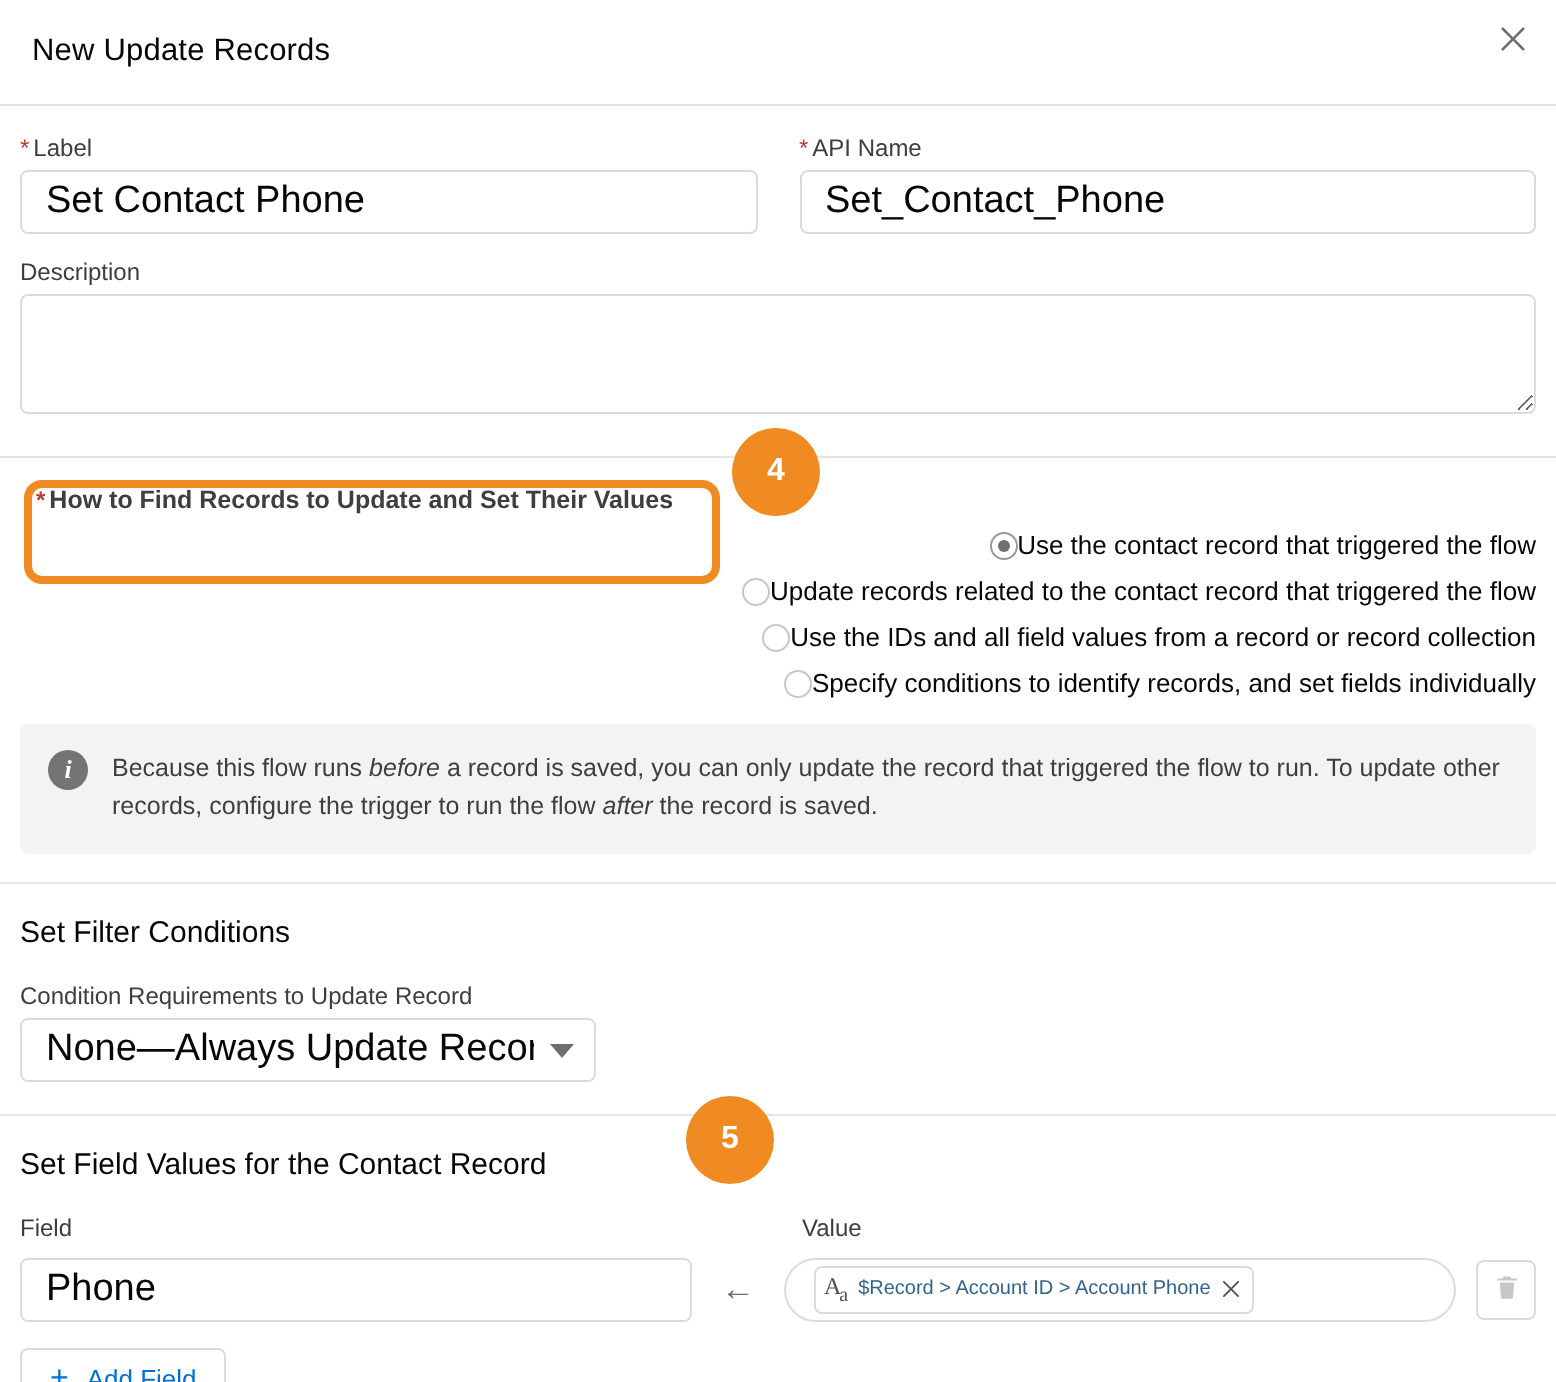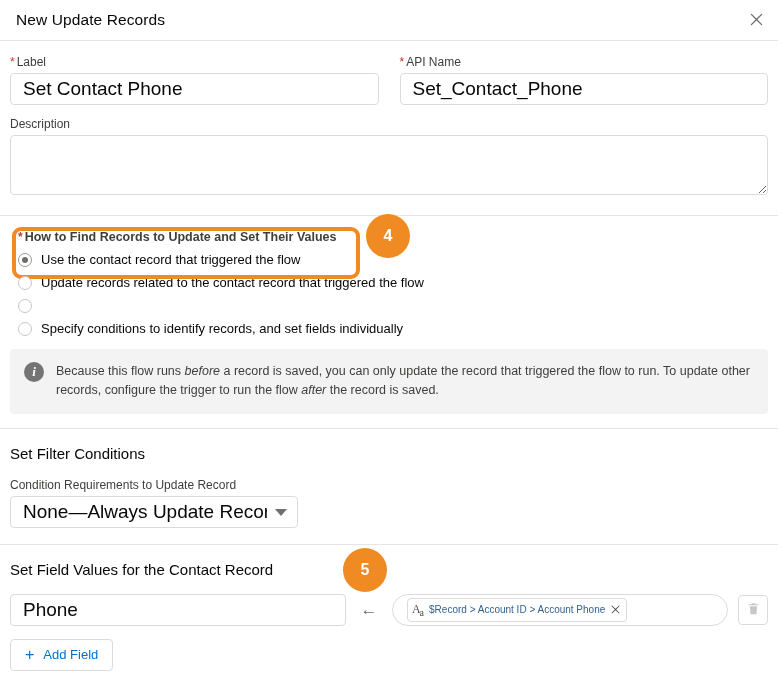--- a/index.html
+++ b/index.html
@@ -8,21 +8,21 @@
     width: 778px; height: 691px;
     background: #ffffff;
     font-family: "Liberation Sans", sans-serif;
     color: #181818;
     overflow: hidden;
   }
   .modal { position: relative; width: 778px; height: 691px; background:#fff; }
 
   
   .header {
-    height: 41px;
+    height: 53px;
     display: flex; align-items: center;
     padding: 0 16px;
     border-bottom: 1px solid #e5e5e5;
     position: relative;
   }
   .header-title { font-size: 15.5px; color: #080707; letter-spacing: .1px; }
   .close-btn {
     position: absolute; right: 10px; top: 9px;
     width: 24px; height: 24px;
     display: flex; align-items: center; justify-content: center;
@@ -57,23 +57,24 @@
     position: absolute;
     left: 2px; top: 11px; width: 348px; height: 52px;
     border: 4px solid #ef8b22; border-radius: 9px;
     pointer-events: none;
   }
   .group-label {
     font-size: 12.5px; font-weight: bold; color: #3e3e3c;
     padding-left: 8px; margin-bottom: 5px;
   }
   .radio-item {
-    display: flex; align-items: center; gap: 9px;
+    display: flex; align-items: center; 
     padding-left: 8px; height: 21px; margin-bottom: 2px;
     cursor: pointer;
+    justify-content: flex-end;
   }
   .radio-dot {
     width: 14px; height: 14px; border-radius: 50%;
     border: 1px solid #c9c7c5; background: #fff;
     flex: none; position: relative;
   }
   .radio-dot.on { border-color: #9a9a97; }
   .radio-dot.on::after {
     content: ""; position: absolute;
     left: 3px; top: 3px; width: 6px; height: 6px;
@@ -218,20 +219,21 @@
       <div class="radio-item">
         <span class="radio-dot on"></span>
         <span class="radio-text">Use the contact record that triggered the flow</span>
       </div>
       <div class="radio-item">
         <span class="radio-dot"></span>
         <span class="radio-text">Update records related to the contact record that triggered the flow</span>
       </div>
       <div class="radio-item">
         <span class="radio-dot"></span>
+        <span class="radio-text">Use the IDs and all field values from a record or record collection</span>
       </div>
       <div class="radio-item">
         <span class="radio-dot"></span>
         <span class="radio-text">Specify conditions to identify records, and set fields individually</span>
       </div>
 
       <div class="info">
         <div class="info-icon">i</div>
         <div class="info-text"><span>Because this flow runs </span><i>before</i><span> a record is saved, you can only update the record that triggered the flow to run. To update other records, configure the trigger to run the flow </span><i>after</i><span> the record is saved.</span></div>
       </div>
@@ -248,20 +250,24 @@
         </select>
         <span class="chev"></span>
       </div>
     </div>
 
     <div class="divider"></div>
 
     <div class="section-pad">
       <div class="section-title">Set Field Values for the Contact Record</div>
 
+      <div class="fv-head">
+        <span class="fld-label lbl-field">Field</span>
+        <span class="fld-label lbl-value">Value</span>
+      </div>
 
       <div class="fv-row">
         <input class="inp field-input" value="Phone" style="">
         <span class="arrow">←</span>
         <div class="value-box">
           <span class="pill">
             <span class="pill-icon">A<sub>a</sub></span>
             <span class="pill-text">$Record &gt; Account ID &gt; Account Phone</span>
             <span class="pill-x">
               <svg viewBox="0 0 20 20">

